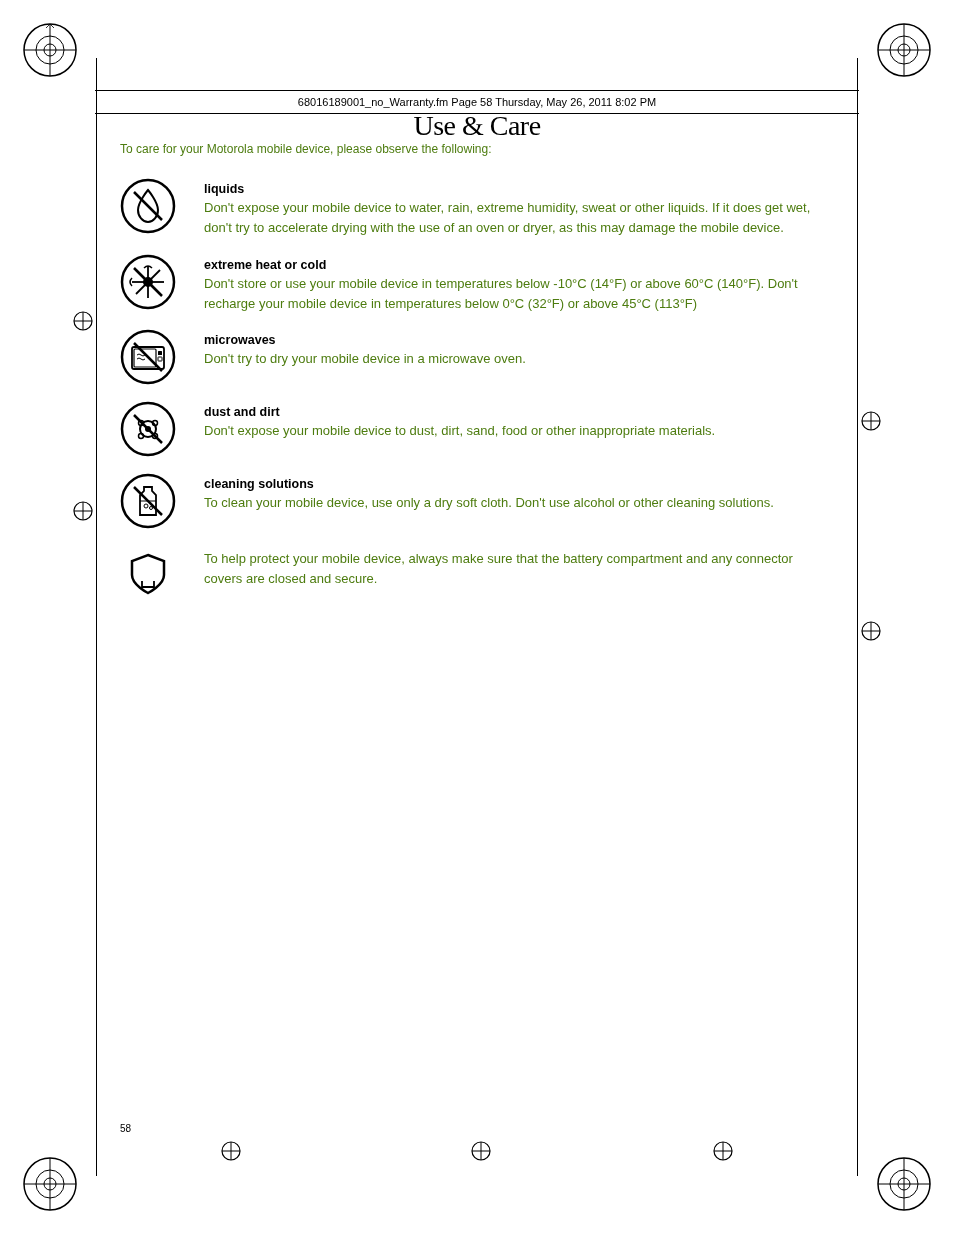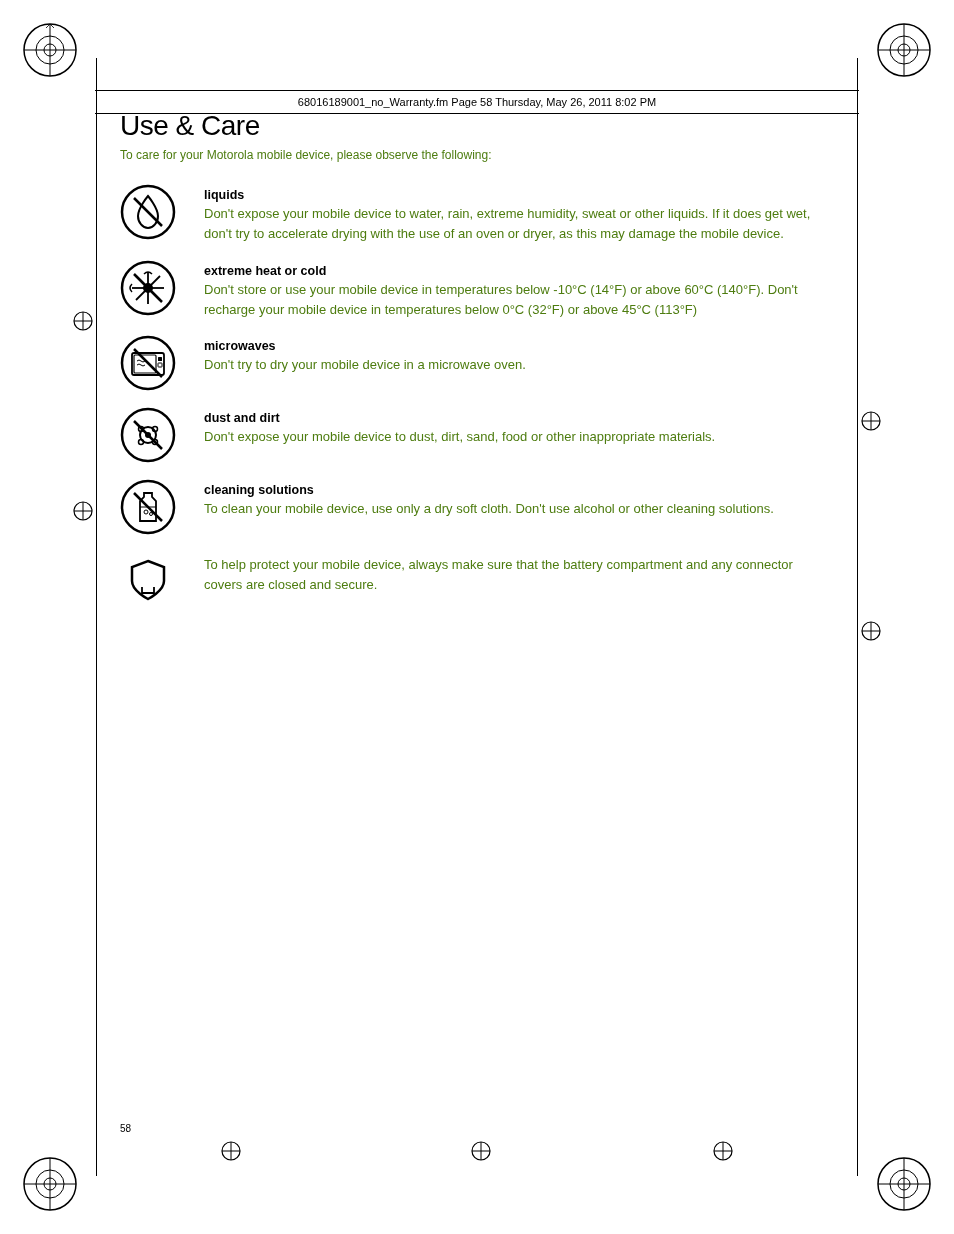--- a/index.html
+++ b/index.html
@@ -52,24 +52,24 @@
       position: absolute;
       top: 110px;
       left: 120px;
       right: 120px;
       bottom: 160px;
     }
 
     .page-title {
       font-size: 28px;
       font-weight: 300;
-      font-family: Liberation Sans, sans-serif;
+      font-family: Liberation Serif, serif;
       color: #000;
-      margin-bottom: 6px;
       letter-spacing: -0.5px;
+      text-align: center;
     }
 
     .page-intro {
       font-size: 12px;
       color: #4d7c0f;
       margin-bottom: 22px;
       font-family: Arial, sans-serif;
     }
 
     

